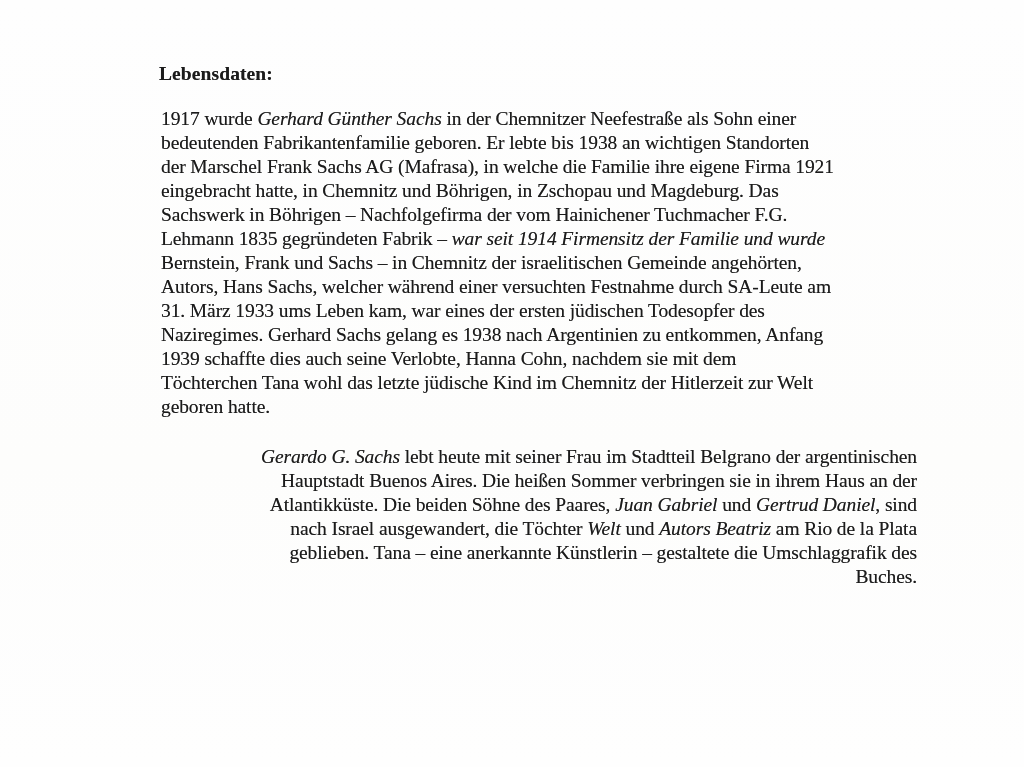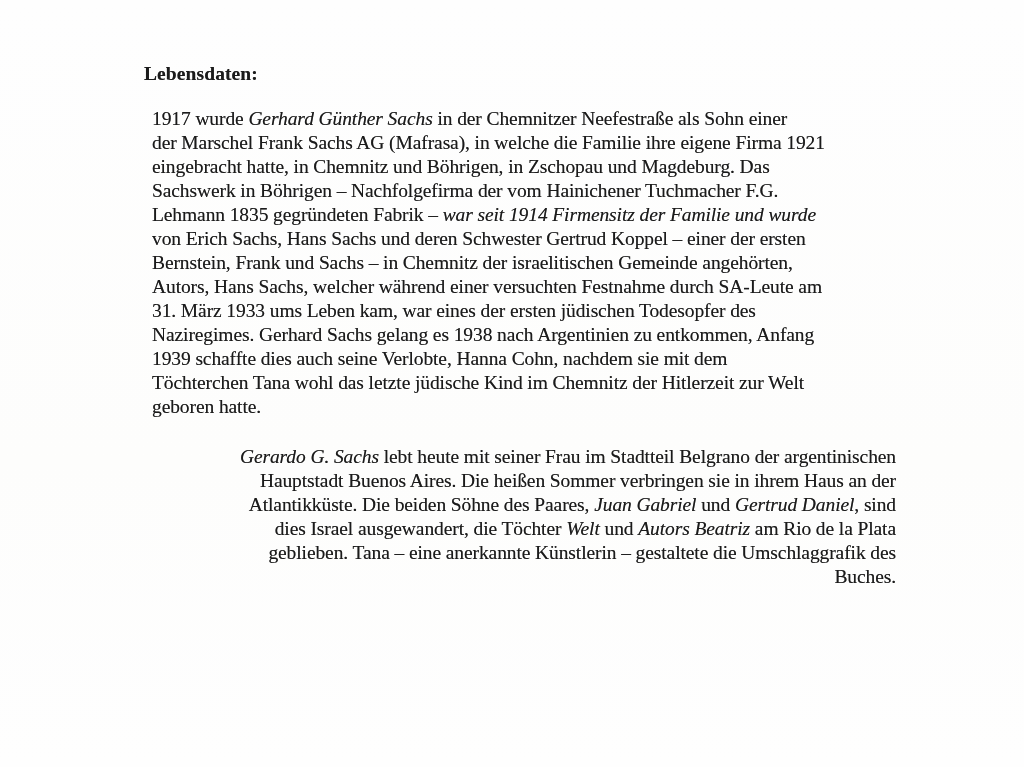--- a/index.html
+++ b/index.html
@@ -16,36 +16,36 @@
   .scan-page {
     position: absolute;
     left: 0;
     top: 0;
     width: 1024px;
     height: 767px;
     background: linear-gradient(180deg, #fefefe 0%, #fdfdfc 60%, #fefefe 100%);
   }
   .text-block {
     position: absolute;
-    left: 144px;
+    left: 159px;
     top: 62px;
     width: 760px;
     font-family: "Liberation Serif", "DejaVu Serif", serif;
     font-size: 19.5px;
     color: #1b1b1b;
     text-shadow: 0 0 0.45px rgba(20,20,20,0.55);
   }
   .heading {
     font-weight: bold;
     line-height: 24px;
     margin: 0 0 21px 0;
     letter-spacing: 0.1px;
   }
   .paragraph {
-    margin: 8px;
+    margin: 2px;
   }
   .paragraph + .paragraph {
     margin-top: 26px;
     text-align: right;
   }
   .line {
     line-height: 24px;
     height: 24px;
     white-space: nowrap;
     letter-spacing: -0.1px;
@@ -56,36 +56,36 @@
 </style>
 </head>
 <body>
 
 <div class="scan-page">
   <div class="text-block">
     <div class="heading">Lebensdaten:</div>
     <div>
         <div class="paragraph">
           <div class="line"><span>1917 wurde </span><em>Gerhard Günther Sachs</em><span> in der Chemnitzer Neefestraße als Sohn einer</span></div>
+          <div class="line"><span>bedeutenden Fabrikantenfamilie geboren. Er lebte bis 1938 an wichtigen Standorten</span></div>
           <div class="line"><span>der Marschel Frank Sachs AG (Mafrasa), in welche die Familie ihre eigene Firma 1921</span></div>
           <div class="line"><span>eingebracht hatte, in Chemnitz und Böhrigen, in Zschopau und Magdeburg. Das</span></div>
           <div class="line"><span>Sachswerk in Böhrigen – Nachfolgefirma der vom Hainichener Tuchmacher F.G.</span></div>
           <div class="line"><span>Lehmann 1835 gegründeten Fabrik – </span><em>war seit 1914 Firmensitz der Familie und wurde</em></div>
-          <div class="line"><span>von Erich Sachs, Hans Sachs und deren Schwester Gertrud Koppel – einer der ersten</span></div>
           <div class="line"><span>Bernstein, Frank und Sachs – in Chemnitz der israelitischen Gemeinde angehörten,</span></div>
           <div class="line"><span>Autors, Hans Sachs, welcher während einer versuchten Festnahme durch SA-Leute am</span></div>
           <div class="line"><span>31. März 1933 ums Leben kam, war eines der ersten jüdischen Todesopfer des</span></div>
           <div class="line"><span>Naziregimes. Gerhard Sachs gelang es 1938 nach Argentinien zu entkommen, Anfang</span></div>
           <div class="line"><span>1939 schaffte dies auch seine Verlobte, Hanna Cohn, nachdem sie mit dem</span></div>
           <div class="line"><span>Töchterchen Tana wohl das letzte jüdische Kind im Chemnitz der Hitlerzeit zur Welt</span></div>
           <div class="line"><span>geboren hatte.</span></div>
         </div>
         <div class="paragraph">
           <div class="line"><em>Gerardo G. Sachs</em><span> lebt heute mit seiner Frau im Stadtteil Belgrano der argentinischen</span></div>
           <div class="line"><span>Hauptstadt Buenos Aires. Die heißen Sommer verbringen sie in ihrem Haus an der</span></div>
           <div class="line"><span>Atlantikküste. Die beiden Söhne des Paares, </span><em>Juan Gabriel</em><span> und </span><em>Gertrud Daniel</em><span>, sind</span></div>
-          <div class="line"><span>dies Israel ausgewandert, die Töchter </span><em>Welt</em><span> und </span><em>Autors Beatriz</em><span> am Rio de la Plata</span></div>
+          <div class="line"><span>nach Israel ausgewandert, die Töchter </span><em>Welt</em><span> und </span><em>Autors Beatriz</em><span> am Rio de la Plata</span></div>
           <div class="line"><span>geblieben. Tana – eine anerkannte Künstlerin – gestaltete die Umschlaggrafik des</span></div>
           <div class="line"><span>Buches.</span></div>
         </div>
       </div>
   </div>
 </div>
 
 </body></html>

